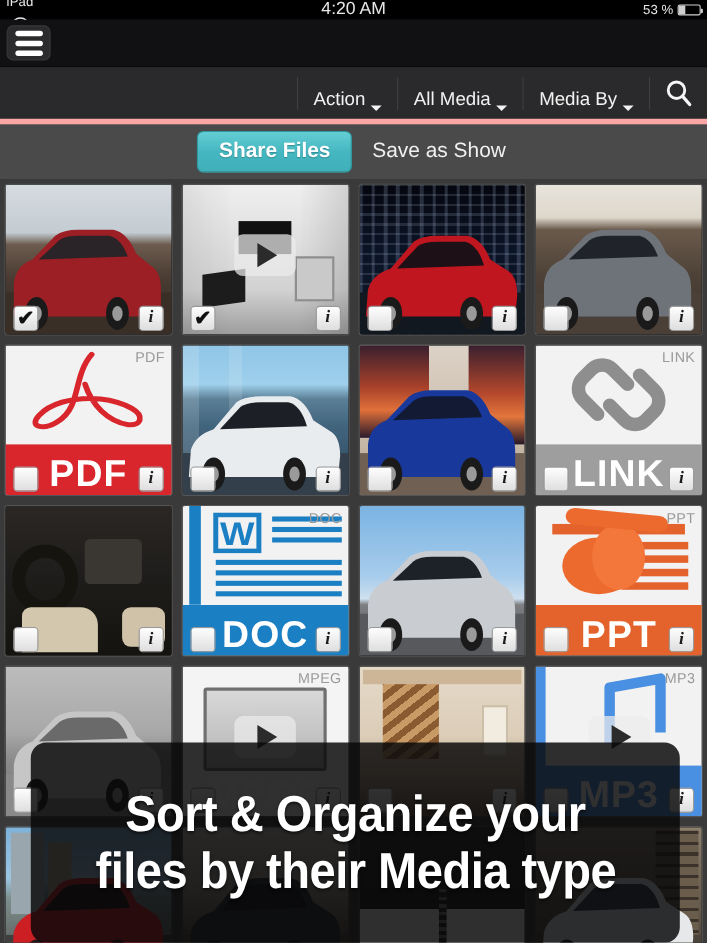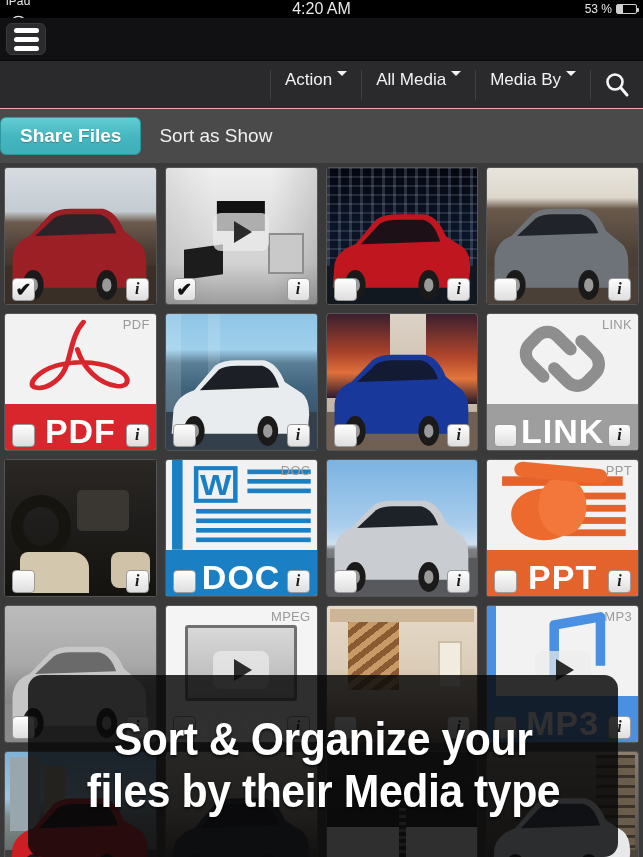--- a/index.html
+++ b/index.html
@@ -40,37 +40,37 @@
   .hamburger span { display:block; width: 25px; height: 5px; background: #fff; border-radius: 3px; }
 
   
   .menubar {
     height: 48px; background: #2a2a2c;
     display: flex; align-items: center; justify-content: flex-end;
     border-top: 1px solid #0a0a0a;
   }
   .menu-item {
     color: #f2f2f2; font-size: 17px; padding: 0 14px; height: 30px;
-    display: flex; align-items: flex-start; gap: 5px;
+    display: flex; align-items: flex-end; gap: 5px;
     border-right: 1px solid #3f3f41; cursor: pointer; white-space: nowrap;
   }
   .menu-item:first-child { border-left: 1px solid #3f3f41; }
   .caret {
     width: 0; height: 0; border-left: 5px solid transparent; border-right: 5px solid transparent;
     border-top: 5px solid #f2f2f2; display:inline-block; position: relative; top: 1px;
   }
   .search-btn {
     width: 52px; height: 40px; display:flex; align-items:center; justify-content:center; cursor:pointer;
   }
 
   
   .tabbar {
     height: 55px; background: #4a4a4a;
-    display: flex; align-items: center; justify-content: flex-start; gap: 14px;
-    border-top: 1px solid #fca5a5;
+    display: flex; align-items: center; justify-content: center; gap: 14px;
+    border-top: 5px solid #fca5a5;
   }
   .tab-active {
     background: linear-gradient(to bottom, #64cdd4 0%, #45b7c0 50%, #3fafb8 100%);
     color: #fff; font-size: 19px; font-weight: bold;
     padding: 7px 19px; border-radius: 6px;
     border: 1px solid #2f989f; text-shadow: 0 1px 1px rgba(0,0,0,.25); cursor: pointer;
   }
   .tab-inactive { color: #f0f0f0; font-size: 19px; padding: 7px 4px; cursor: pointer; }
 
   
@@ -182,21 +182,21 @@
     <div class="search-btn">
       <svg width="30" height="30" viewBox="0 0 30 30">
         <circle cx="13" cy="12" r="7.5" stroke="#f5f5f5" stroke-width="2.6" fill="none"></circle>
         <line x1="18.6" y1="17.6" x2="25" y2="25" stroke="#f5f5f5" stroke-width="3" stroke-linecap="round"></line>
       </svg>
     </div>
   </div>
 
   <div class="tabbar">
     <div class="tab-active">Share Files</div>
-    <div class="tab-inactive">Sort as Show</div>
+    <div class="tab-inactive">Save as Show</div>
   </div>
 
   <div class="grid" id="grid">
       <div class="cell">
         <div class="thumb">
           <div class="ph" style="background:linear-gradient(#d6dbe0 0%,#c3ccd2 32%,#6c5b4e 40%,#4a3c33 62%,#2e2620 100%)"></div>
           <div class="ph"><svg viewBox="0 0 160 100" preserveAspectRatio="none" width="100%" height="100%">
               <rect width="160" height="100" fill="rgba(0,0,0,0)"></rect>
               <rect y="72" width="160" height="28" fill="#3a2f27"></rect>
               <path d="M8 88 L8 66 Q10 54 26 50 L48 34 Q56 30 70 30 L104 30 Q118 32 126 46 L140 54 Q150 58 150 70 L150 88 Z" fill="#9b1f24"></path>

